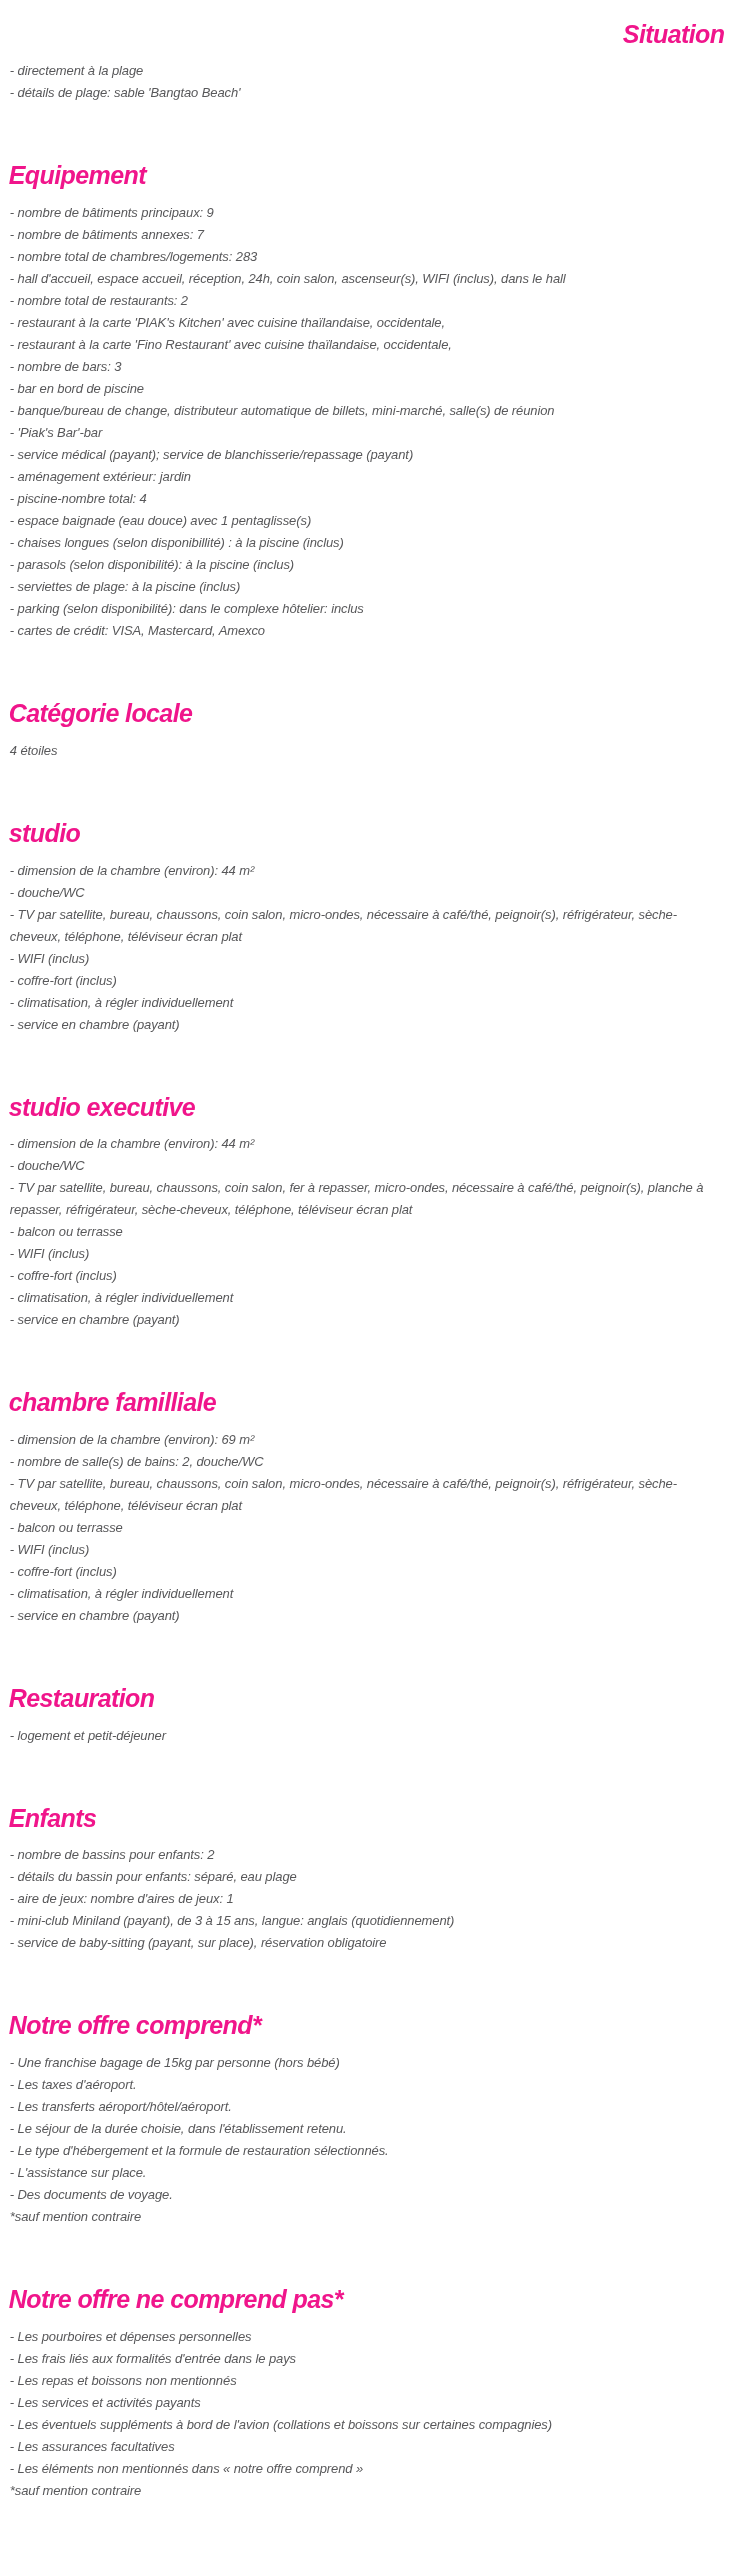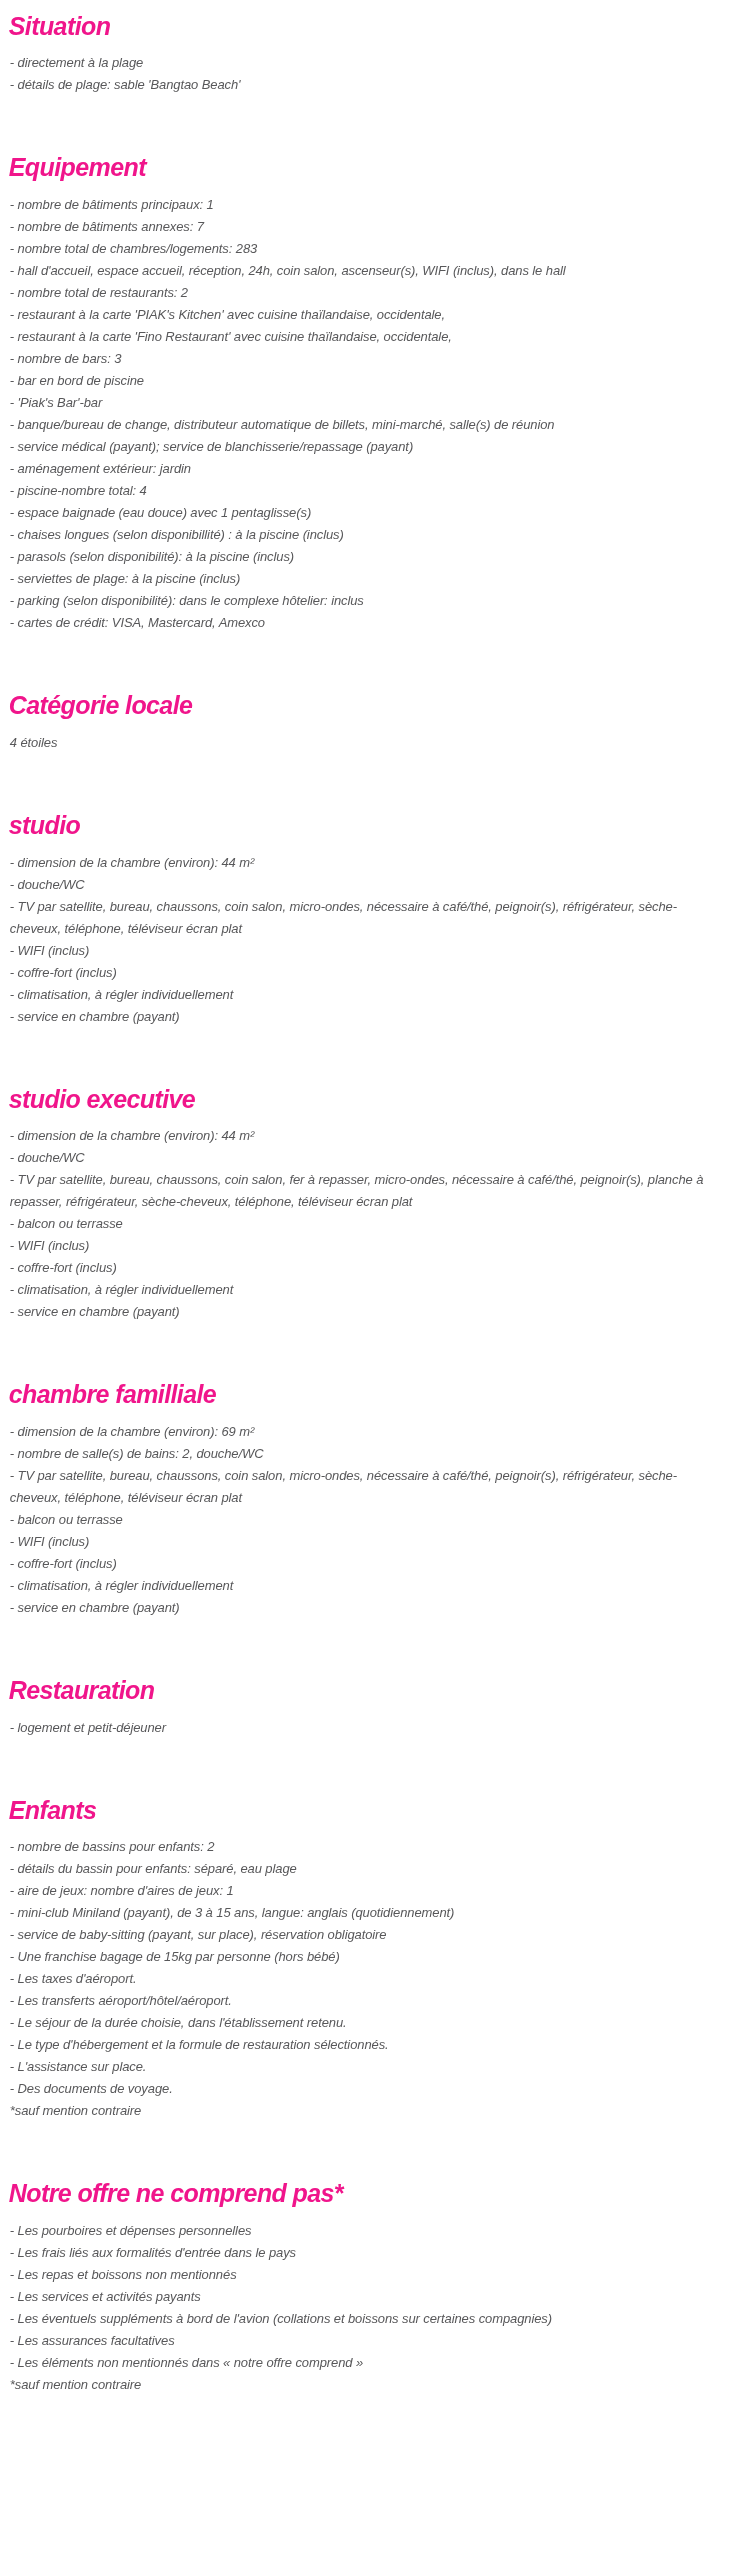--- a/index.html
+++ b/index.html
@@ -23,21 +23,22 @@
   h2.section-title {
     color: var(--accent);
     font-style: italic;
     font-weight: 700;
     font-size: 25px;
     line-height: 33px;
     letter-spacing: -0.6px;
     margin: 55px 0 9.7px 0;
   }
   section:first-child h2.section-title {
-    margin-top: 4px;
+    margin-top: 12px;
+    text-align: right;
   }
   p.item {
     color: var(--text);
     font-style: italic;
     font-weight: 400;
     font-size: 13px;
     line-height: 22px;
     letter-spacing: -0.1px;
     margin: 0;
     padding-left: 1px;
@@ -47,31 +48,31 @@
 <body>
 
 <main class="doc">
     <section>
       <h2 class="section-title">Situation</h2>
       <p class="item">- directement à la plage</p>
       <p class="item">- détails de plage: sable 'Bangtao Beach'</p>
     </section>
     <section>
       <h2 class="section-title">Equipement</h2>
-      <p class="item">- nombre de bâtiments principaux: 1</p>
+      <p class="item">- nombre de bâtiments principaux: 9</p>
       <p class="item">- nombre de bâtiments annexes: 7</p>
       <p class="item">- nombre total de chambres/logements: 283</p>
       <p class="item">- hall d'accueil, espace accueil, réception, 24h, coin salon, ascenseur(s), WIFI (inclus), dans le hall</p>
       <p class="item">- nombre total de restaurants: 2</p>
       <p class="item">- restaurant à la carte 'PIAK's Kitchen' avec cuisine thaïlandaise, occidentale,</p>
       <p class="item">- restaurant à la carte 'Fino Restaurant' avec cuisine thaïlandaise, occidentale,</p>
       <p class="item">- nombre de bars: 3</p>
       <p class="item">- bar en bord de piscine</p>
+      <p class="item">- banque/bureau de change, distributeur automatique de billets, mini-marché, salle(s) de réunion</p>
       <p class="item">- 'Piak's Bar'-bar</p>
-      <p class="item">- banque/bureau de change, distributeur automatique de billets, mini-marché, salle(s) de réunion</p>
       <p class="item">- service médical (payant); service de blanchisserie/repassage (payant)</p>
       <p class="item">- aménagement extérieur: jardin</p>
       <p class="item">- piscine-nombre total: 4</p>
       <p class="item">- espace baignade (eau douce) avec 1 pentaglisse(s)</p>
       <p class="item">- chaises longues (selon disponibillité) : à la piscine (inclus)</p>
       <p class="item">- parasols (selon disponibilité): à la piscine (inclus)</p>
       <p class="item">- serviettes de plage: à la piscine (inclus)</p>
       <p class="item">- parking (selon disponibilité): dans le complexe hôtelier: inclus</p>
       <p class="item">- cartes de crédit: VISA, Mastercard, Amexco</p>
     </section>
@@ -117,20 +118,21 @@
     </section>
     <section>
       <h2 class="section-title">Enfants</h2>
       <p class="item">- nombre de bassins pour enfants: 2</p>
       <p class="item">- détails du bassin pour enfants: séparé, eau plage</p>
       <p class="item">- aire de jeux: nombre d'aires de jeux: 1</p>
       <p class="item">- mini-club Miniland (payant), de 3 à 15 ans, langue: anglais (quotidiennement)</p>
       <p class="item">- service de baby-sitting (payant, sur place), réservation obligatoire</p>
     </section>
     <section>
+      <h2 class="section-title">Notre offre comprend*</h2>
       <p class="item">- Une franchise bagage de 15kg par personne (hors bébé)</p>
       <p class="item">- Les taxes d'aéroport.</p>
       <p class="item">- Les transferts aéroport/hôtel/aéroport.</p>
       <p class="item">- Le séjour de la durée choisie, dans l'établissement retenu.</p>
       <p class="item">- Le type d'hébergement et la formule de restauration sélectionnés.</p>
       <p class="item">- L'assistance sur place.</p>
       <p class="item">- Des documents de voyage.</p>
       <p class="item">*sauf mention contraire</p>
     </section>
     <section>

